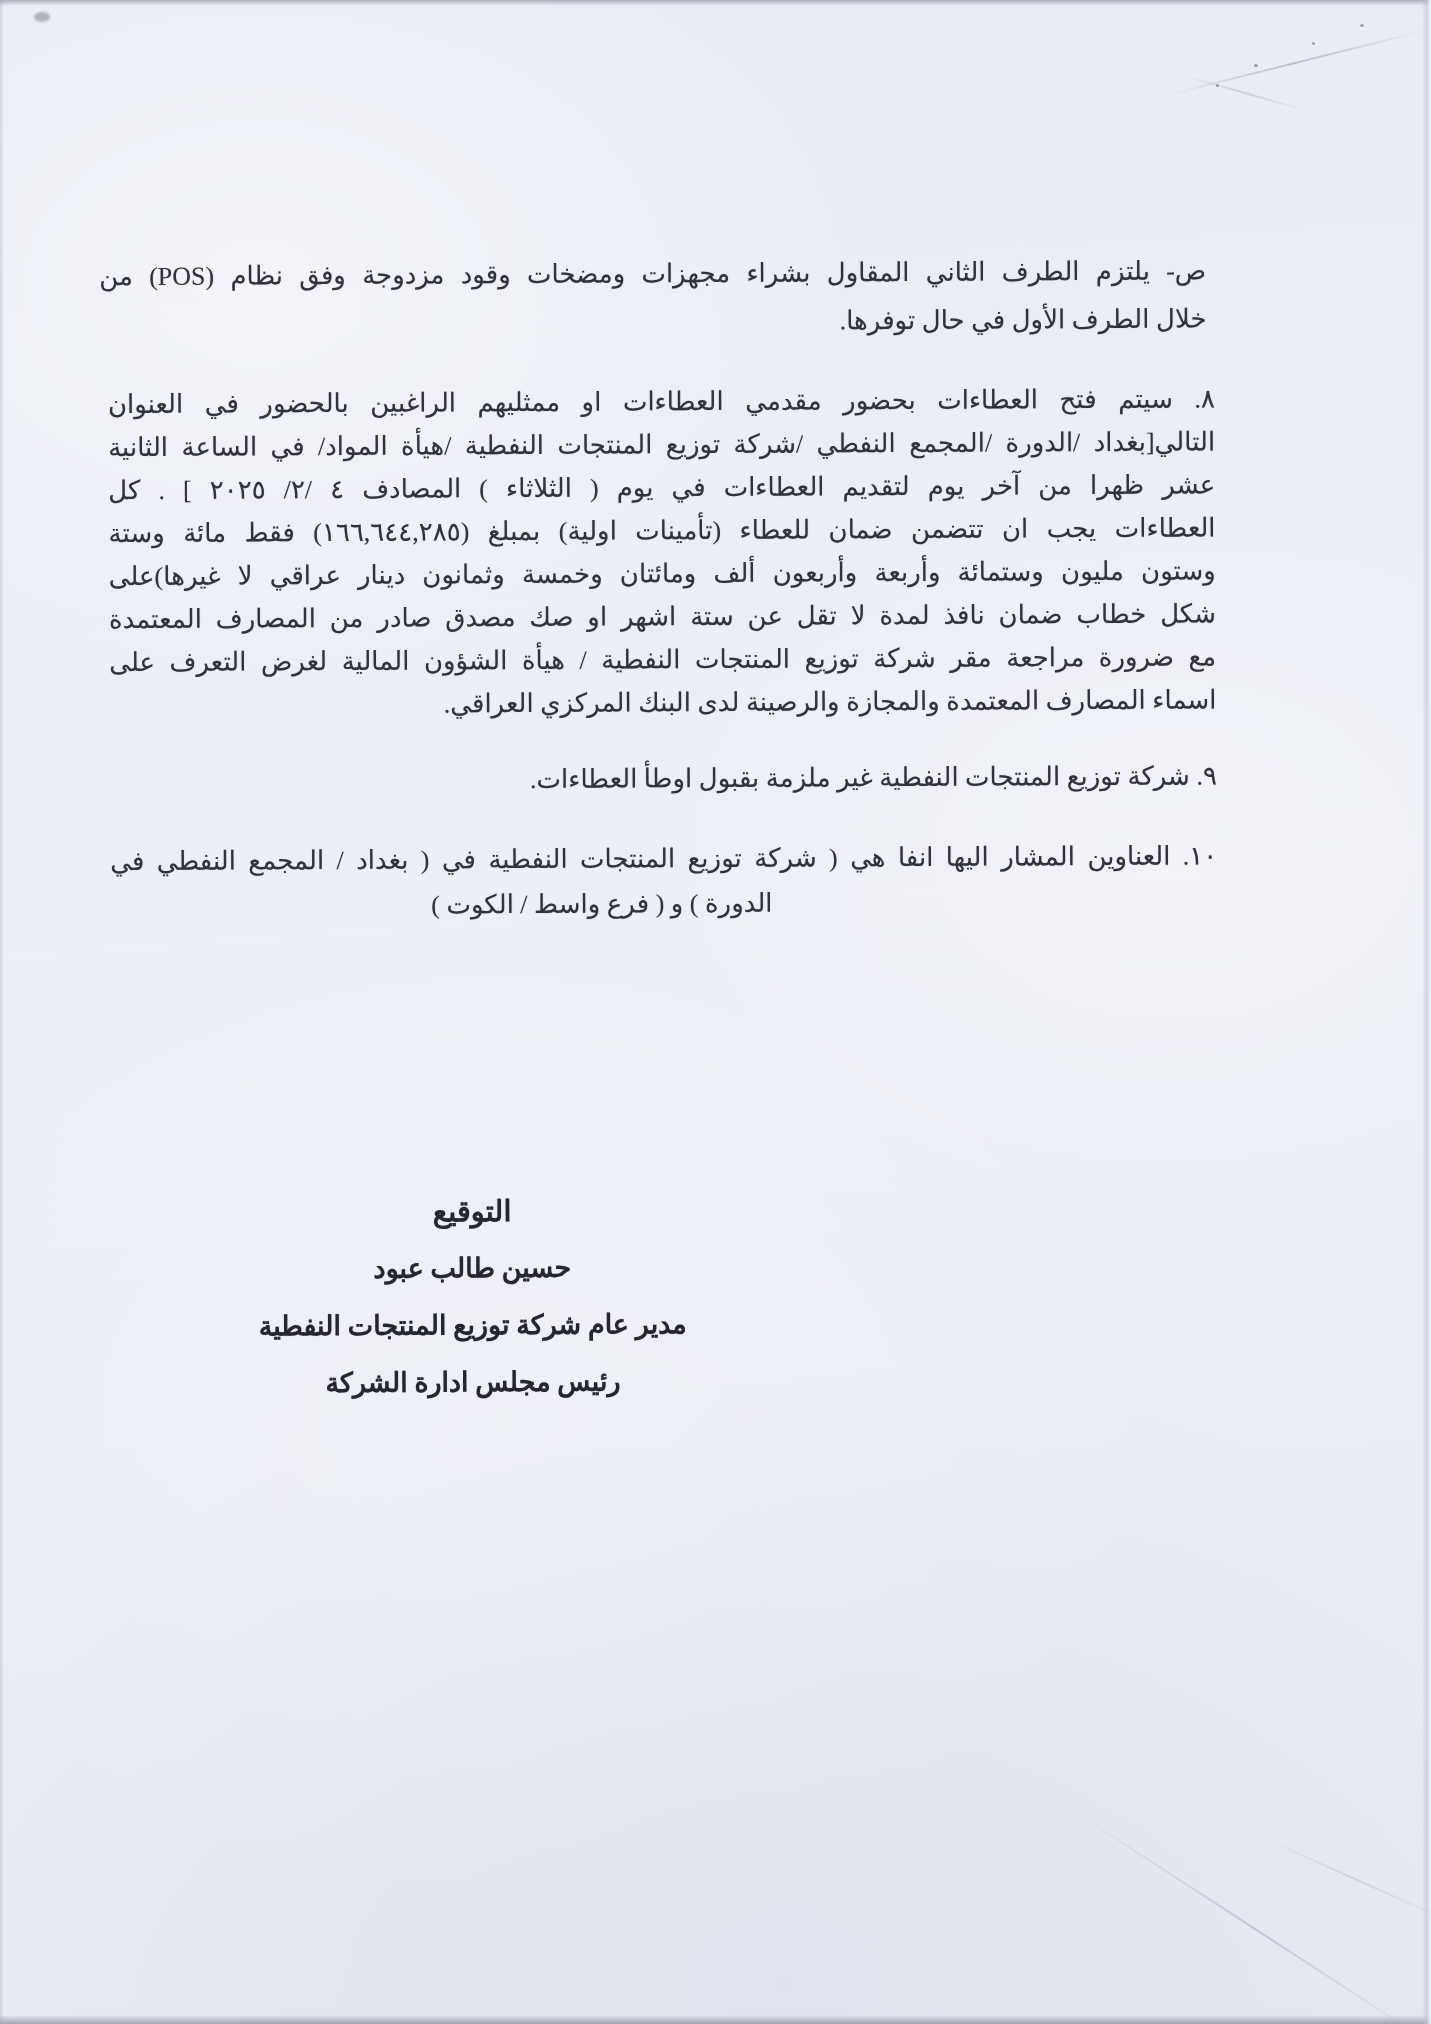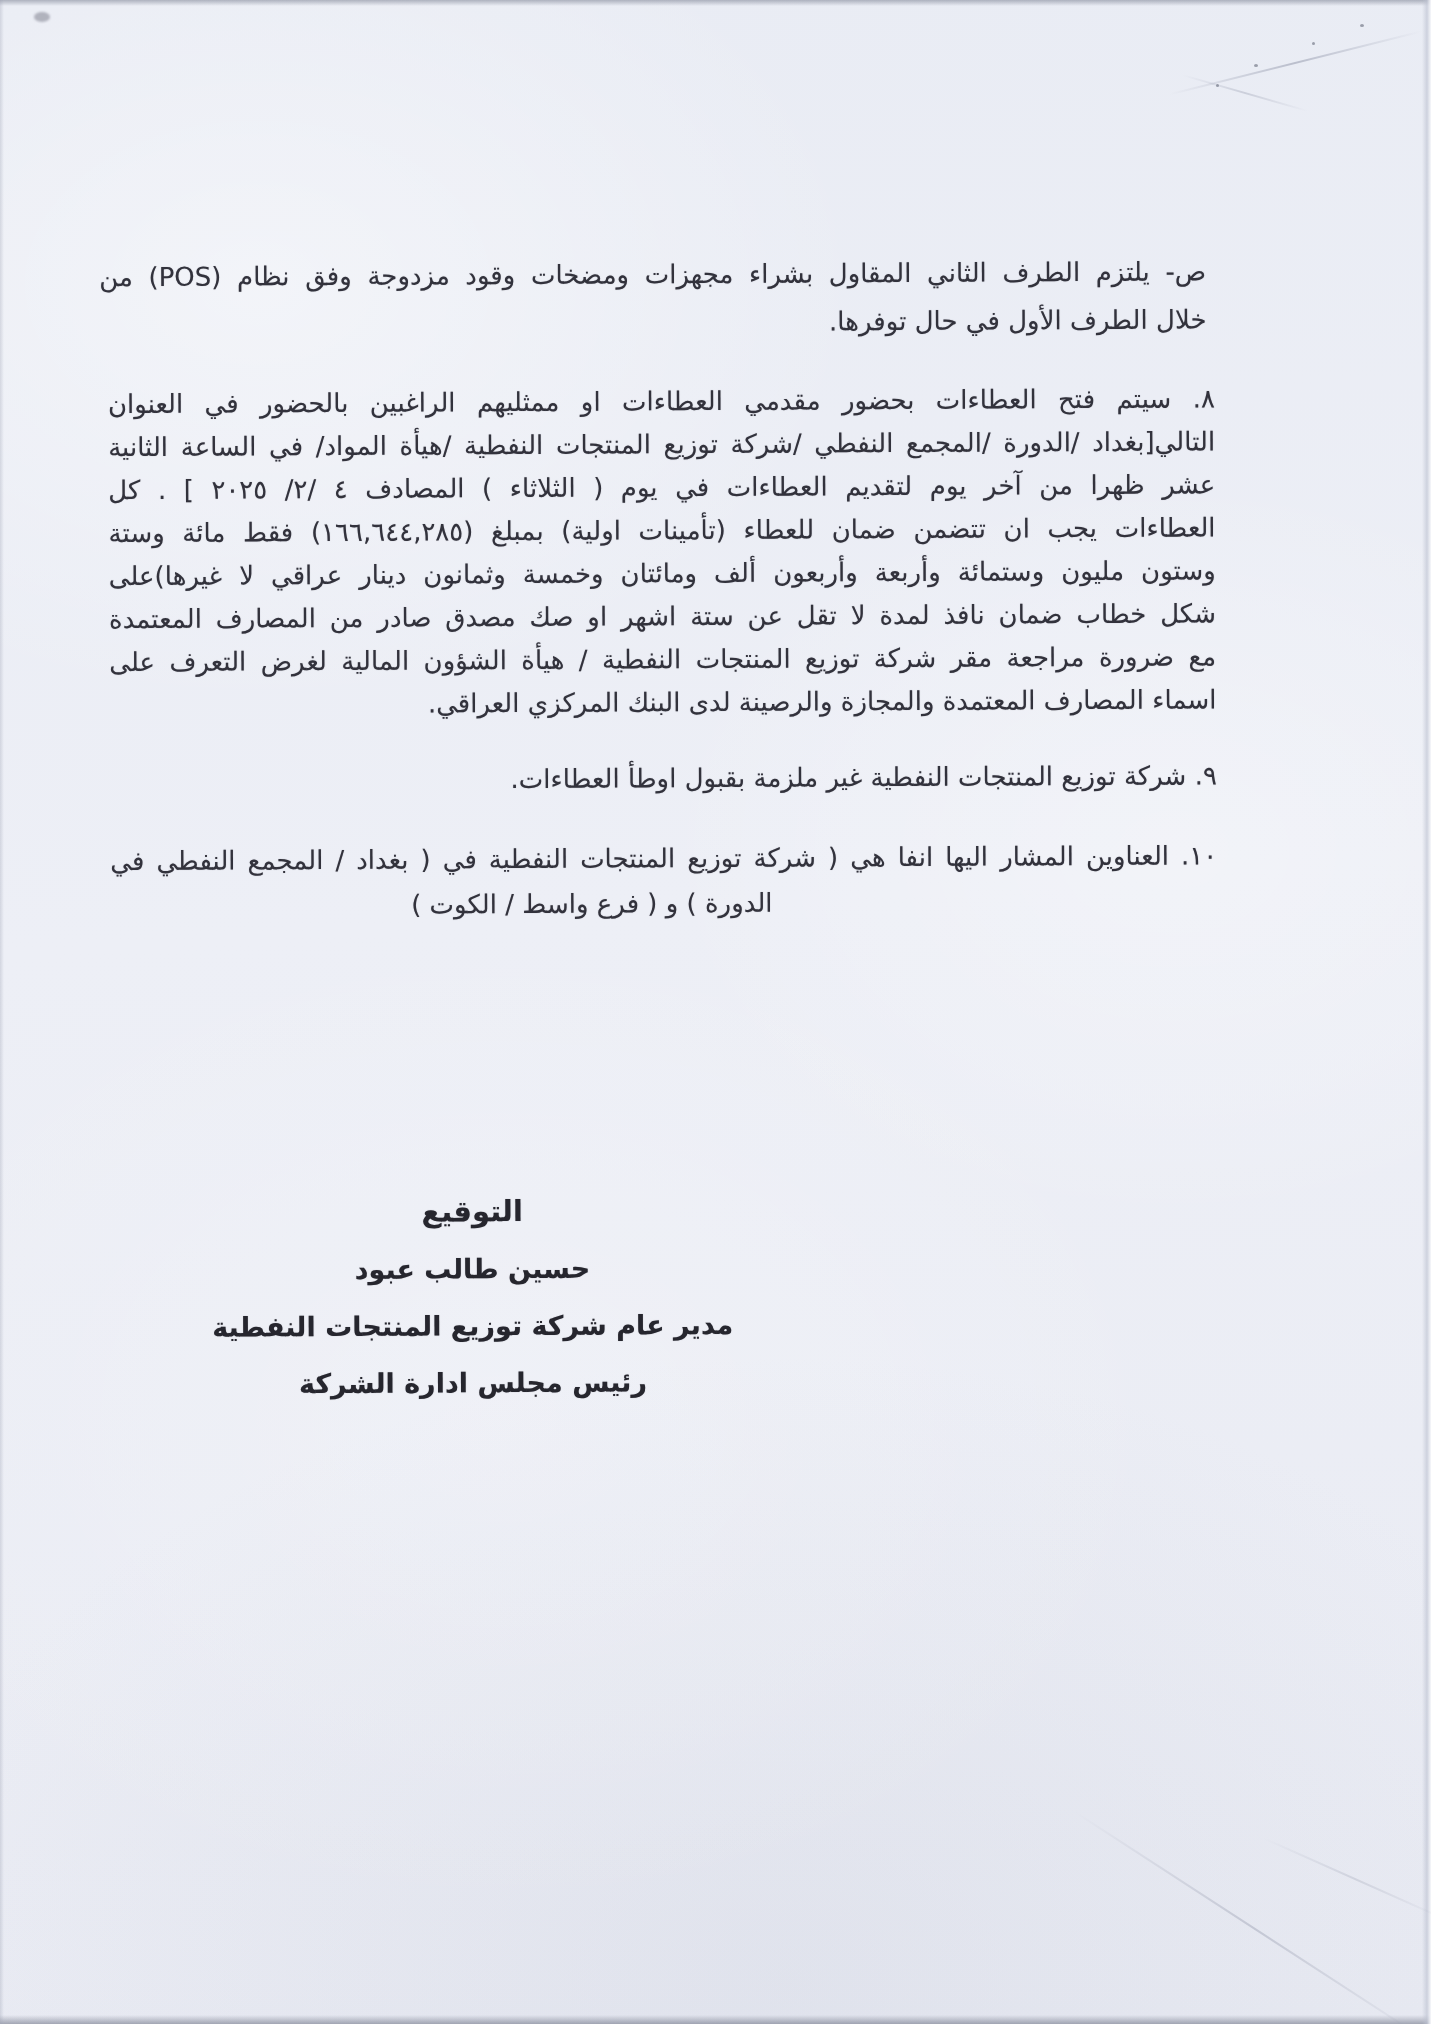--- a/index.html
+++ b/index.html
@@ -15,20 +15,21 @@
     position: relative;
     width: 1431px;
     height: 2024px;
     background-color: #eceef5;
     background-image:
       radial-gradient(1000px 700px at 18% 14%, rgba(255,255,255,0.40), transparent 62%),
       radial-gradient(900px 650px at 82% 42%, rgba(255,255,255,0.28), transparent 60%),
       radial-gradient(1100px 800px at 35% 70%, rgba(255,255,255,0.20), transparent 65%),
       radial-gradient(1300px 900px at 55% 98%, rgba(186,192,209,0.20), transparent 70%),
       linear-gradient(176deg, #e9ecf4 0%, #edeff6 45%, #e9ebf3 100%);
+    font-family: Liberation Serif, serif;
   }
   
   .scan-edge-top {
     position: absolute; top: 0; left: 0; width: 100%; height: 6px;
     background: linear-gradient(to bottom, rgba(112,118,136,0.50), rgba(112,118,136,0));
   }
   .scan-edge-bottom {
     position: absolute; bottom: 0; left: 0; width: 100%; height: 9px;
     background: linear-gradient(to top, rgba(105,110,128,0.55), rgba(105,110,128,0));
   }

